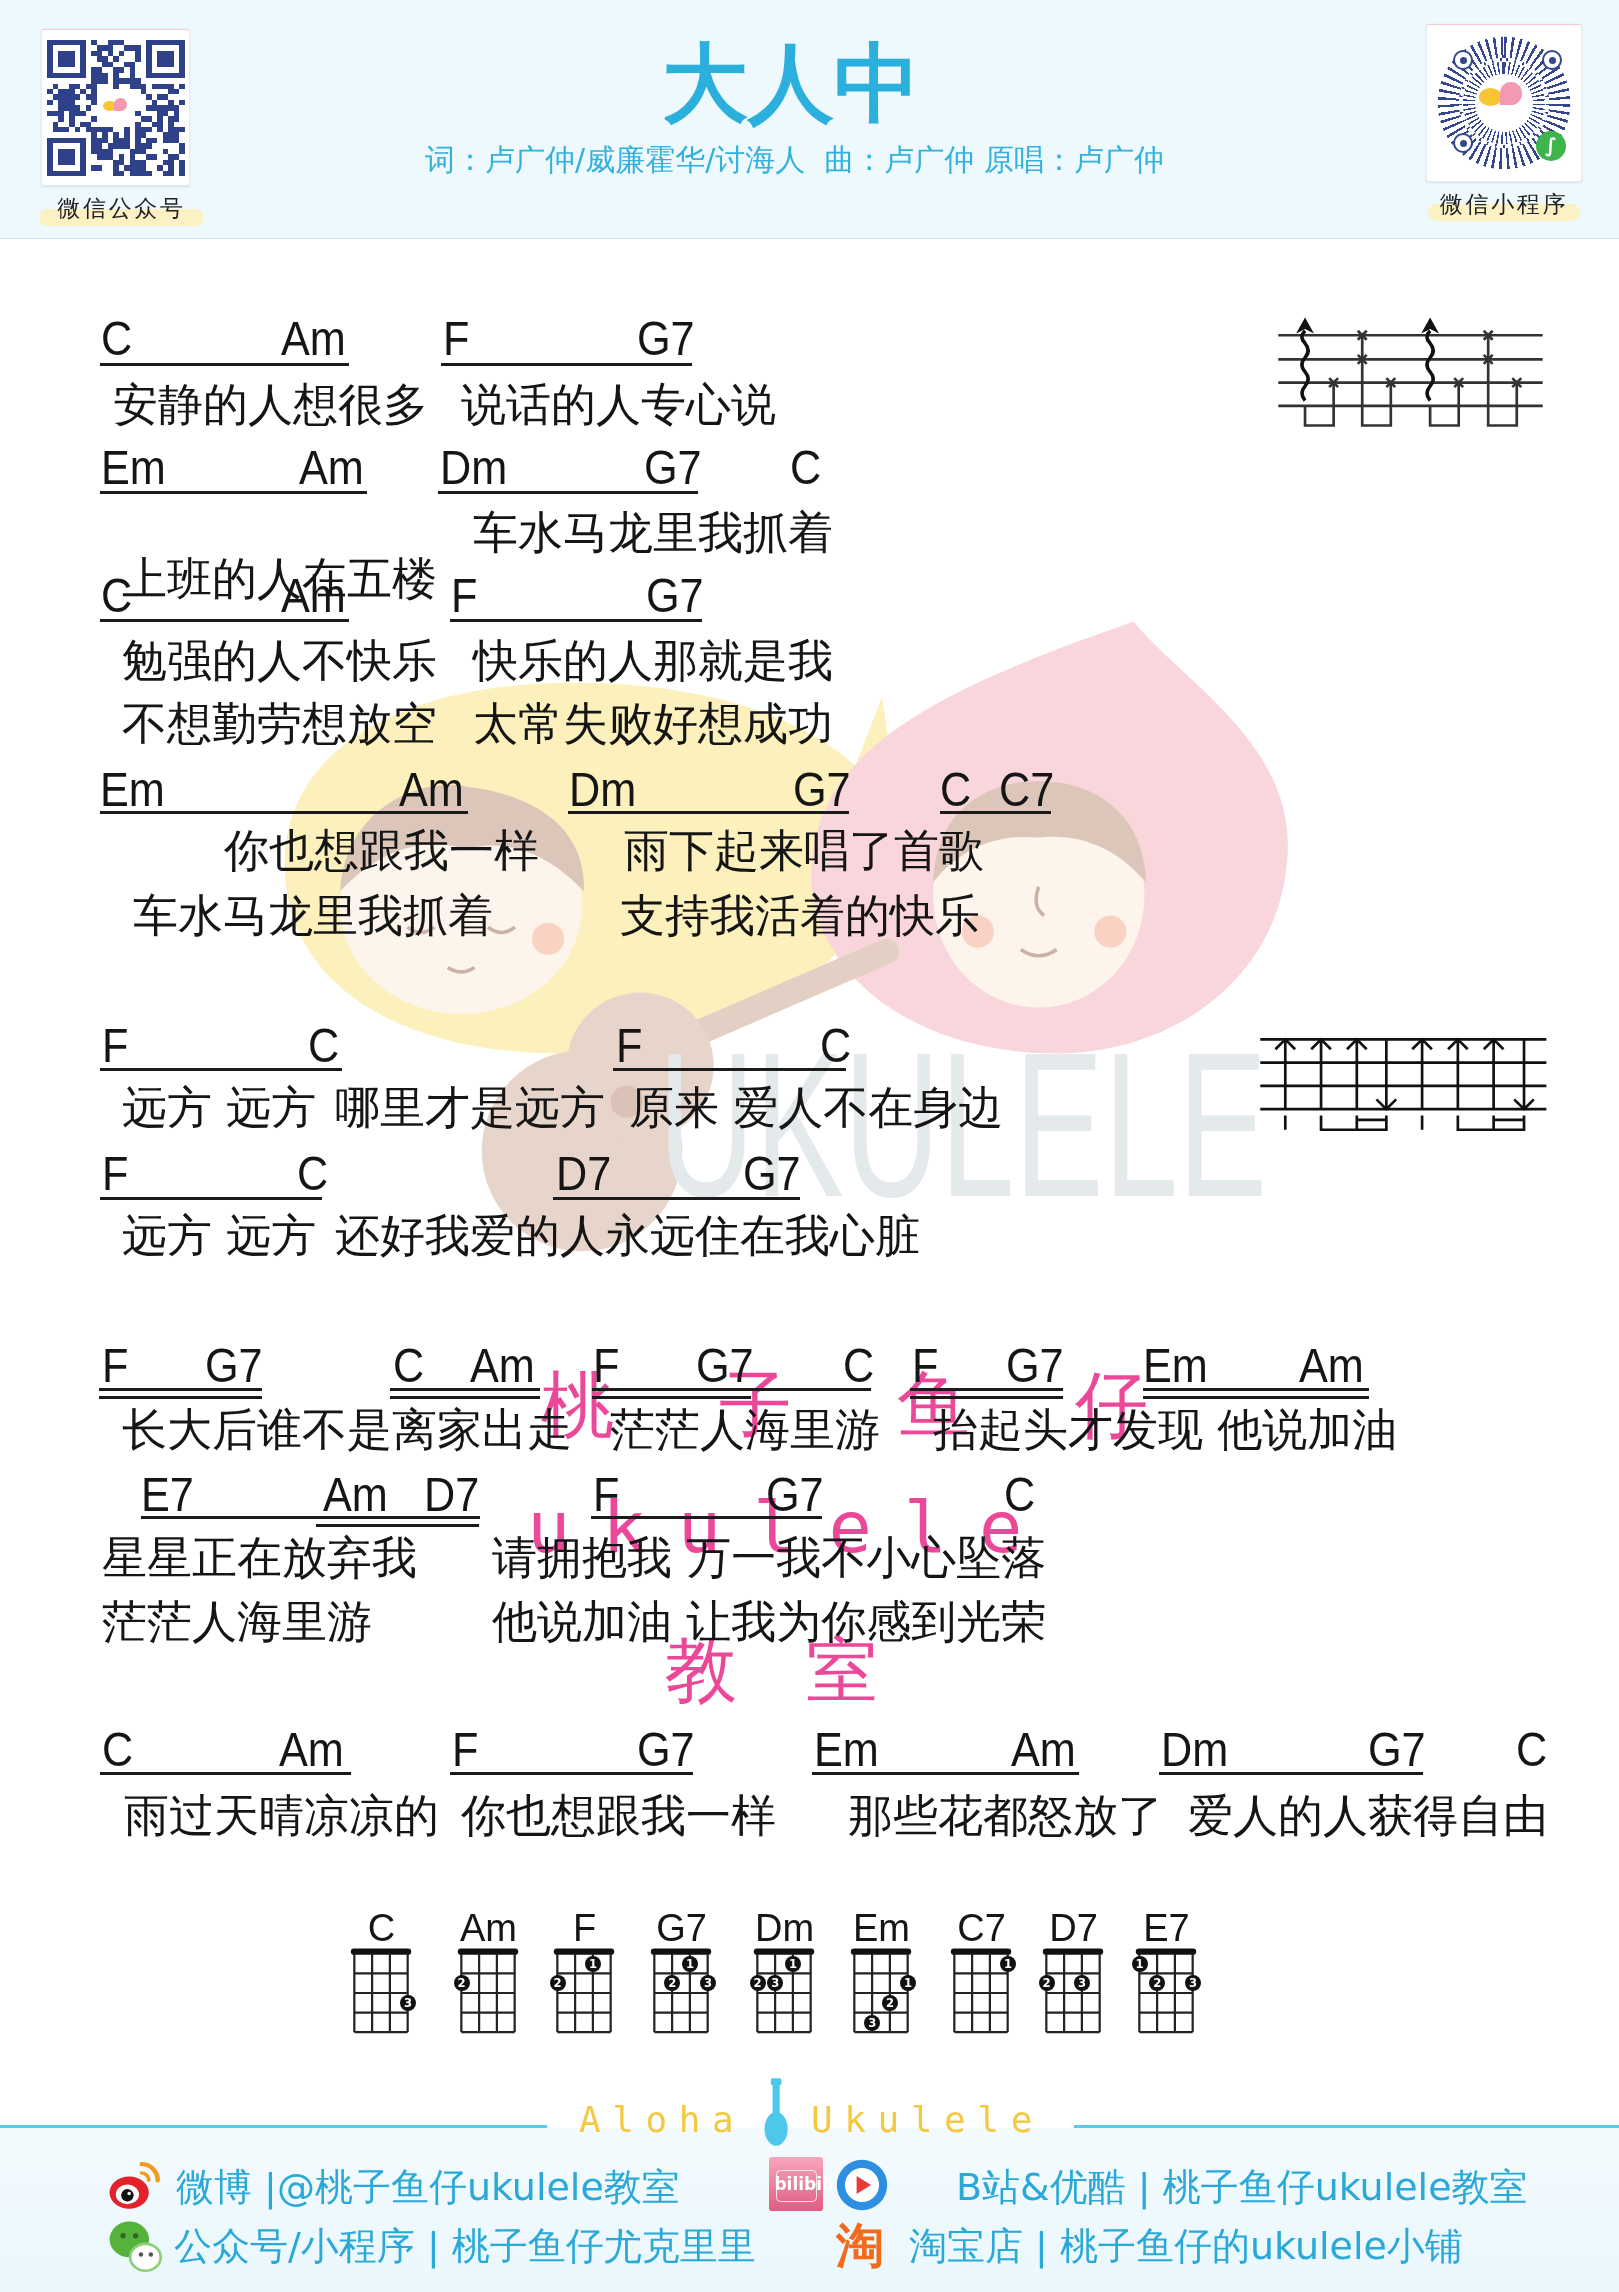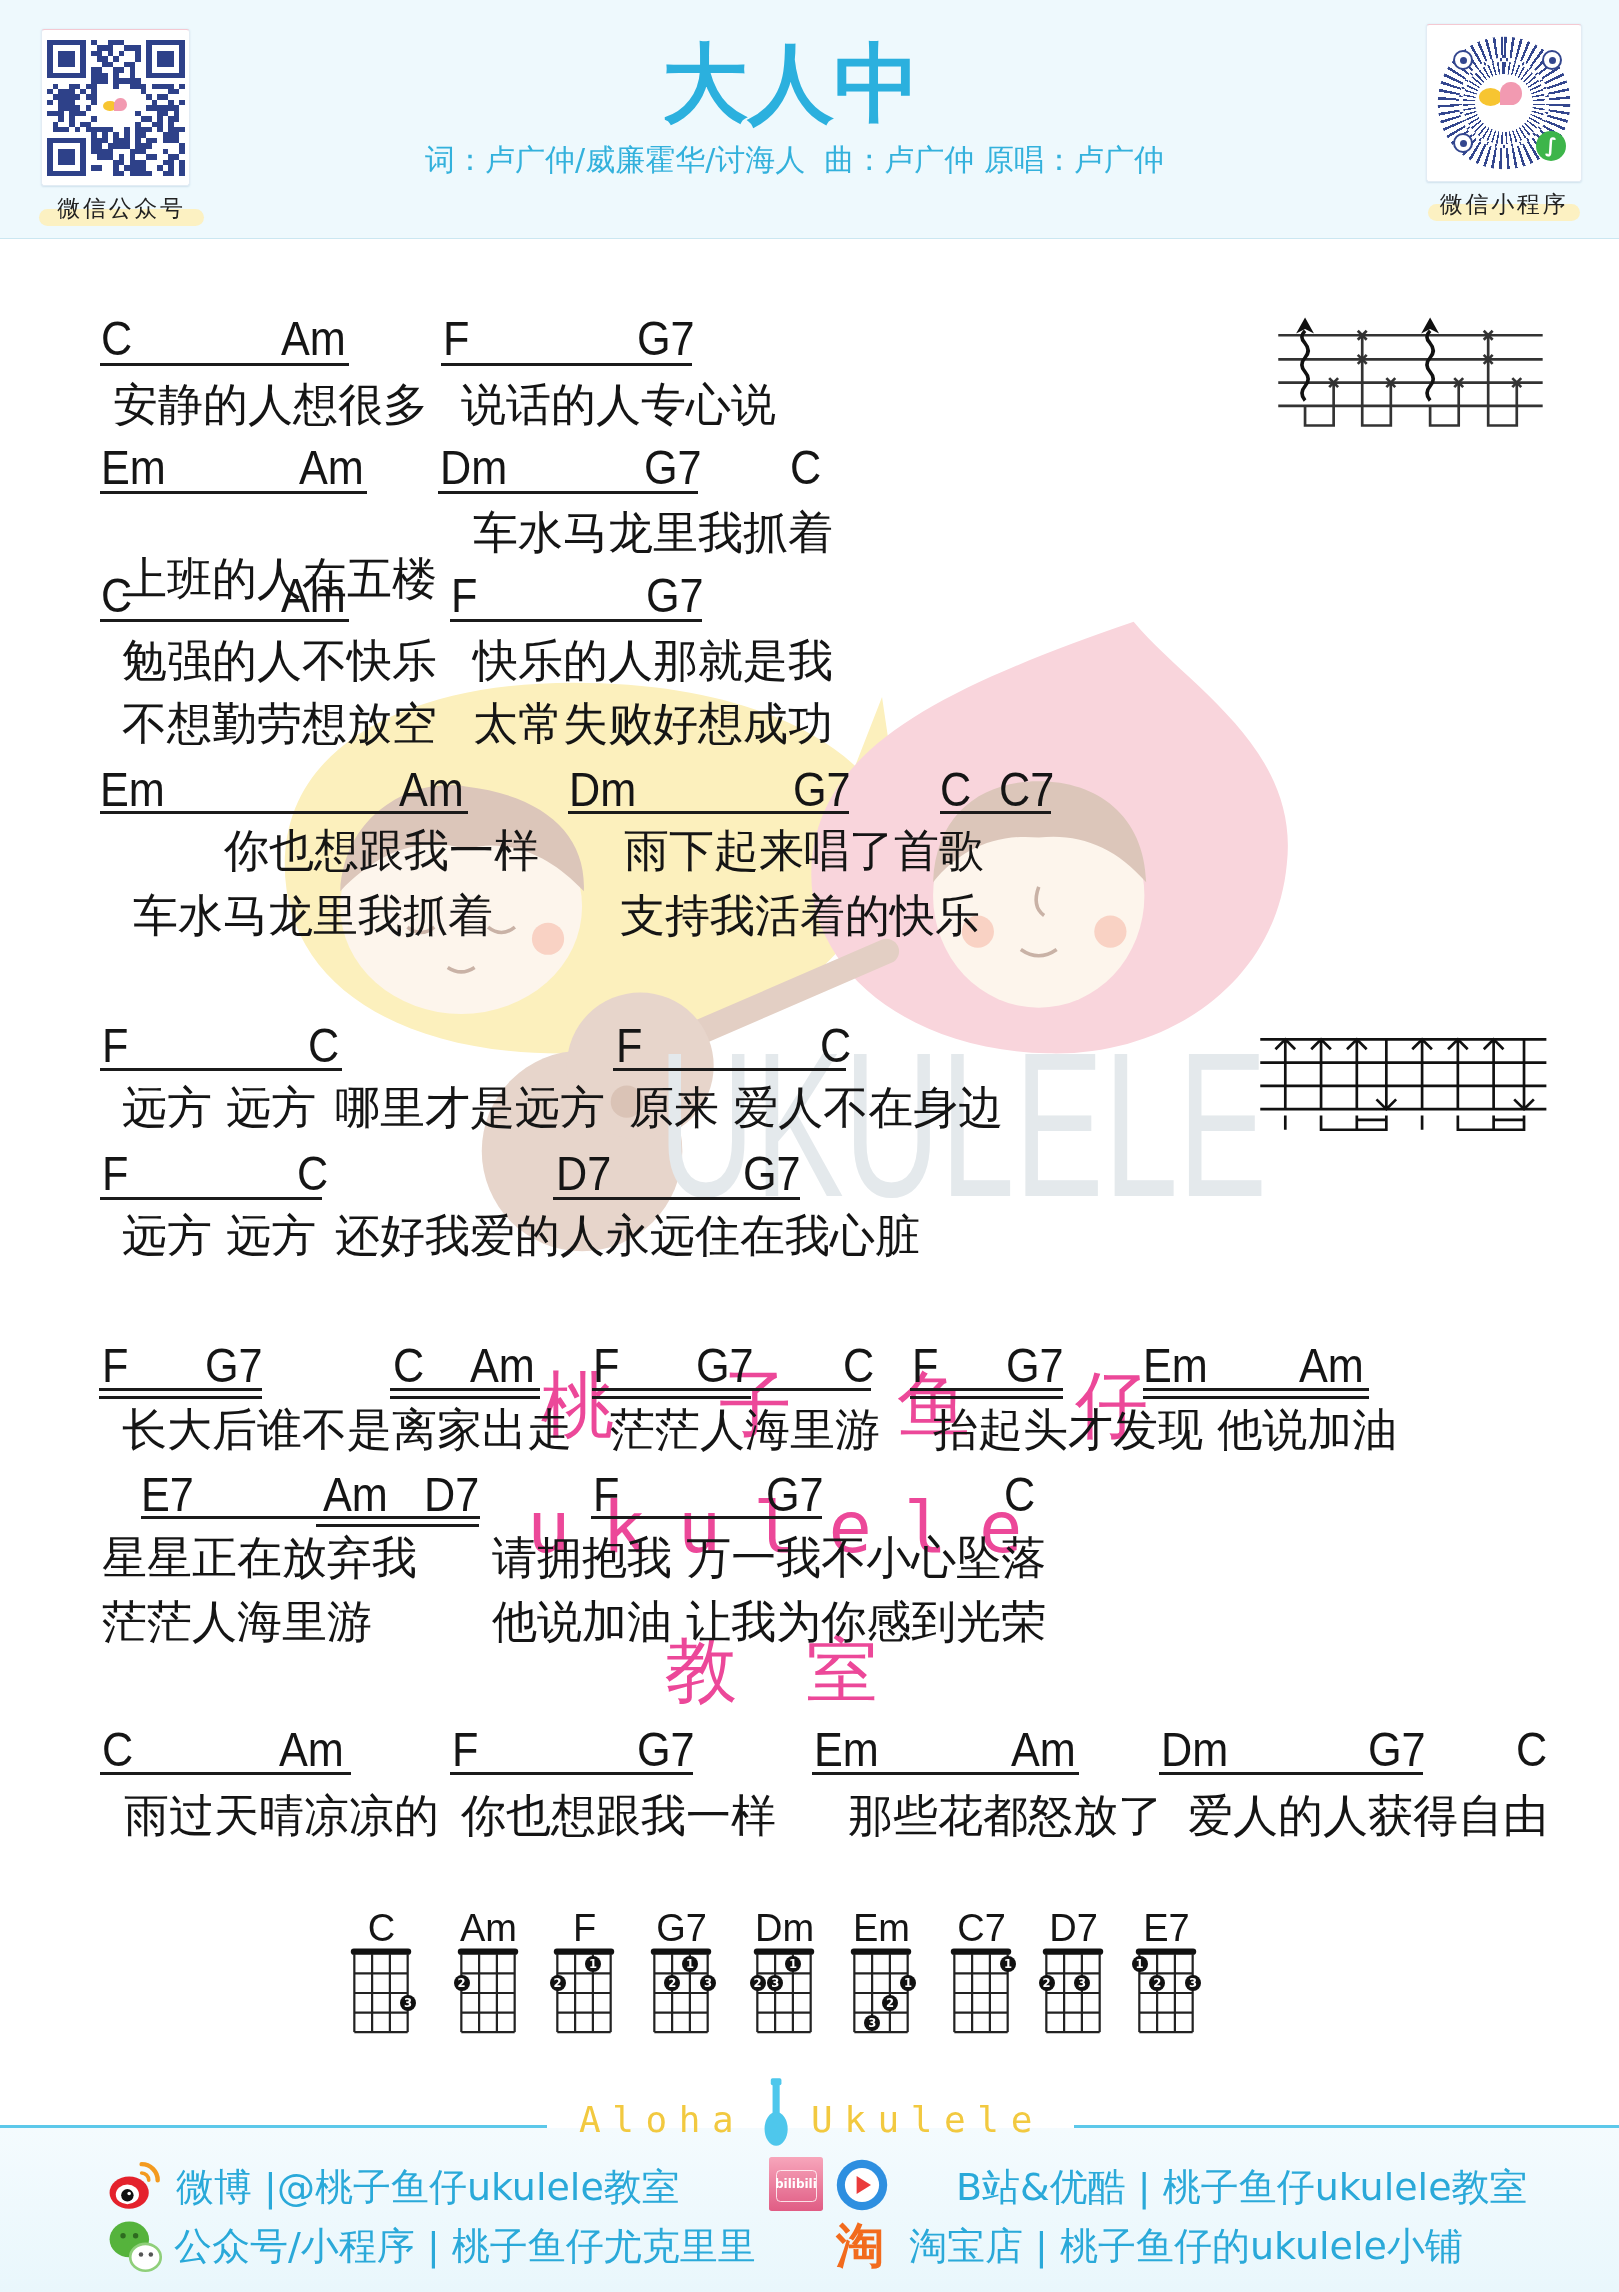--- a/index.html
+++ b/index.html
@@ -682,21 +682,21 @@
       <ellipse cx="26" cy="40" rx="22" ry="18" fill="#e4222c"></ellipse>
       <ellipse cx="24" cy="42" rx="13" ry="11" fill="#ffffff"></ellipse>
       <circle cx="24" cy="43" r="7" fill="#111"></circle>
       <circle cx="26" cy="41" r="2" fill="#fff"></circle>
     </svg>
     <span class="f-text" style="left:176px;top:2168px;">微博 |@桃子鱼仔ukulele教室</span>
   </div>
 
   <div>
     <div class="abs" style="left:769px;top:2157px;width:54px;height:54px;background:linear-gradient(#f7a6bb,#e05c84);border-radius:2.7px;">
-      <div class="abs" style="left:5.4px;top:18px;width:43px;height:19.7px;font-size:12px;line-height:19.7px;color:#fff;text-align:center;font-weight:bold;">bilibili</div>
+      <div class="abs" style="left:5.4px;top:18px;width:43px;height:19.7px;font-size:17px;line-height:19.7px;color:#fff;text-align:center;font-weight:bold;">bilibili</div>
       <div class="abs" style="left:7.2px;top:12.5px;width:39px;height:30px;border:1.8px solid rgba(255,255,255,0.8);border-radius:4.5px;"></div>
     </div>
     <svg class="abs" style="left:835px;top:2158px;" width="54" height="54" viewBox="0 0 60 60">
       <circle cx="30" cy="30" r="28" fill="#2e8fe0"></circle>
       <circle cx="30" cy="30" r="19" fill="#ffffff"></circle>
       <path d="M24 20 L40 30 L24 40 Z" fill="#ea3b3b"></path>
     </svg>
     <span class="f-text" style="left:956px;top:2168px;">B站&amp;优酷 | 桃子鱼仔ukulele教室</span>
   </div>
 

